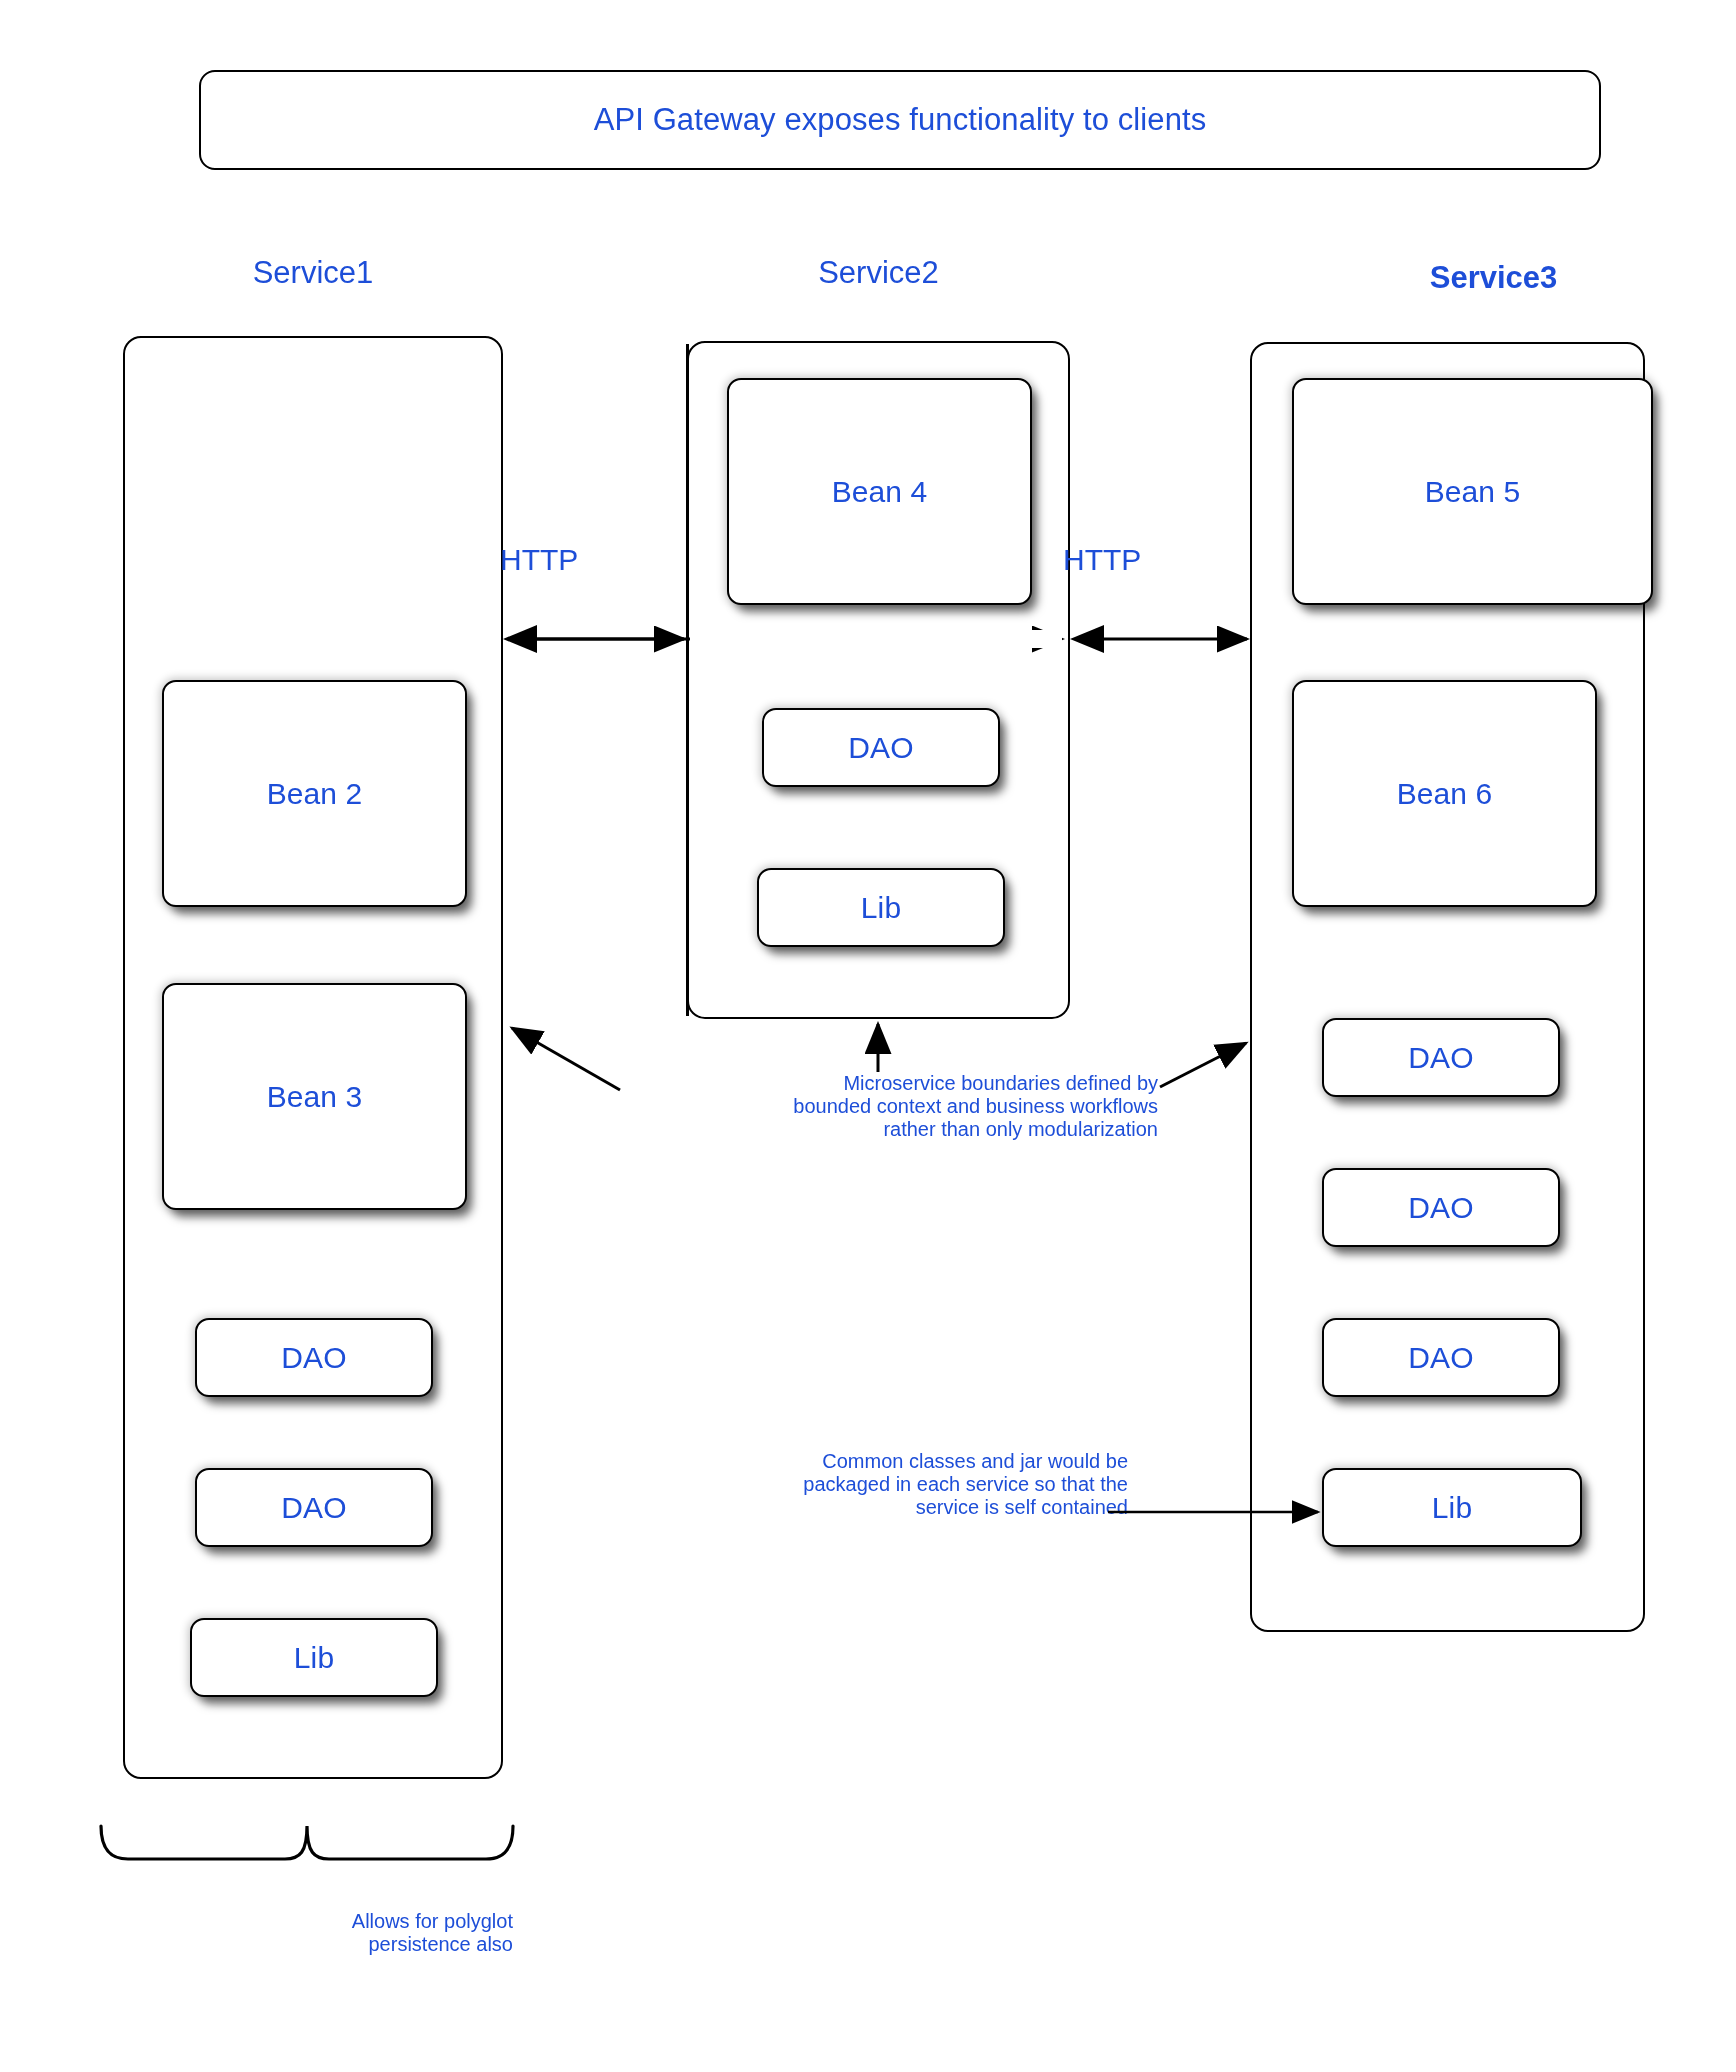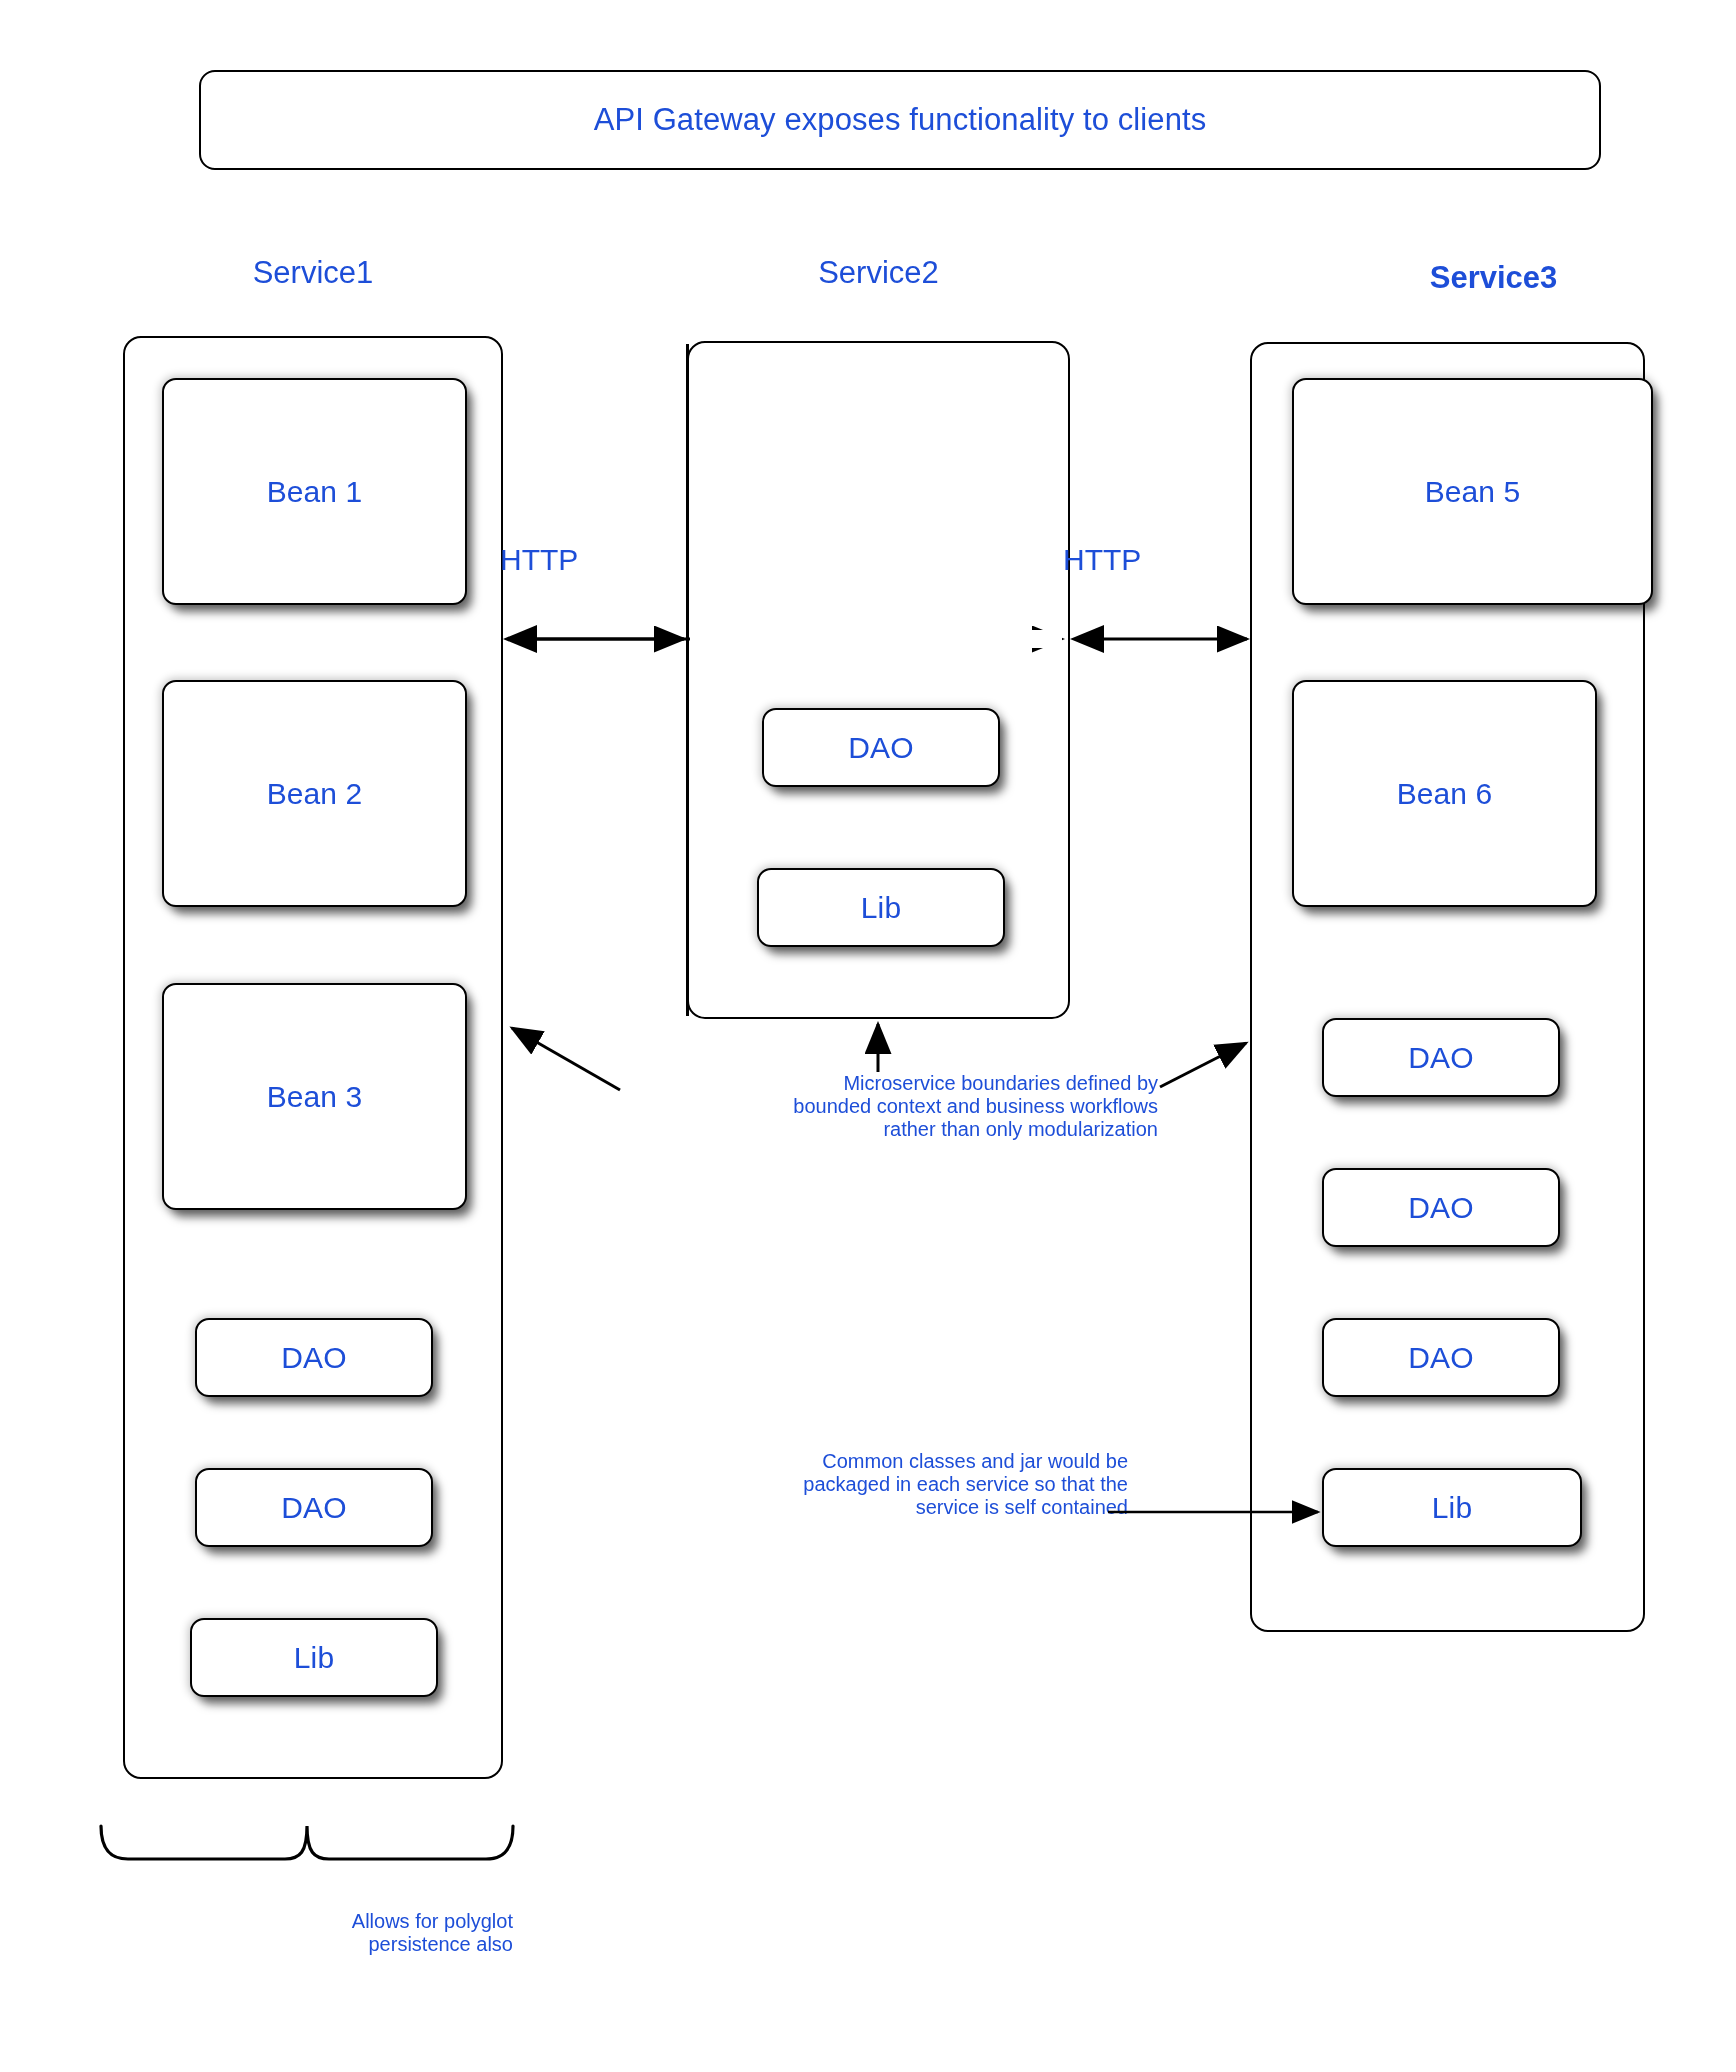--- a/index.html
+++ b/index.html
@@ -97,23 +97,20 @@
   </div>
 
   <div class="service-title" style="left:123px; top:255px; width:380px;">Service1</div>
 
   <div class="service-title" style="left:687px; top:255px; width:383px;">Service2</div>
 
   <div class="service-title" style="left:1296px; top:260px; width:395px;font-weight:bold;">Service3</div>
 
   <div class="rbox service-box" style="left:123px; top:336px; width:380px; height:1443px;"></div>
 
-  <div class="rbox component" style="left:162px; top:378px; width:305px; height:227px;">
-    <span class="lbl">Bean 1</span>
-  </div>
 
   <div class="rbox component" style="left:162px; top:680px; width:305px; height:227px;">
     <span class="lbl">Bean 2</span>
   </div>
 
   <div class="rbox component" style="left:162px; top:983px; width:305px; height:227px;">
     <span class="lbl">Bean 3</span>
   </div>
 
   <div class="rbox component" style="left:195px; top:1318px; width:238px; height:79px;">
@@ -123,20 +120,23 @@
   <div class="rbox component" style="left:195px; top:1468px; width:238px; height:79px;">
     <span class="lbl">DAO</span>
   </div>
 
   <div class="rbox component" style="left:190px; top:1618px; width:248px; height:79px;">
     <span class="lbl">Lib</span>
   </div>
 
   <div class="rbox service-box" style="left:687px; top:341px; width:383px; height:678px;"></div>
 
+  <div class="rbox component" style="left:727px; top:378px; width:305px; height:227px;">
+    <span class="lbl">Bean 4</span>
+  </div>
 
   <div class="rbox component" style="left:762px; top:708px; width:238px; height:79px;">
     <span class="lbl">DAO</span>
   </div>
 
   <div class="rbox component" style="left:757px; top:868px; width:248px; height:79px;">
     <span class="lbl">Lib</span>
   </div>
 
   <div class="rbox service-box" style="left:1250px; top:342px; width:395px; height:1290px;"></div>

